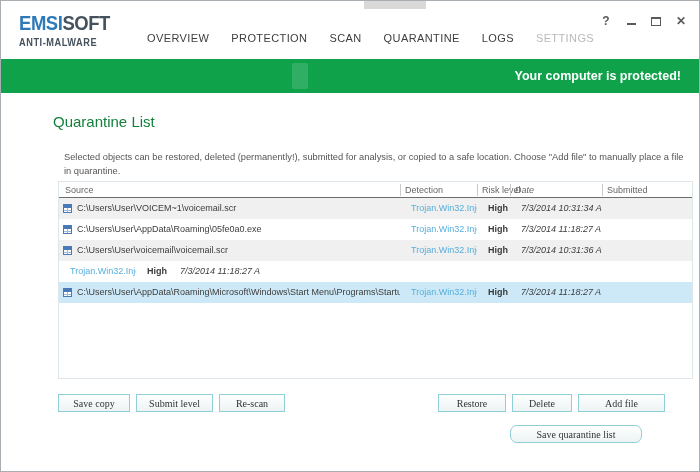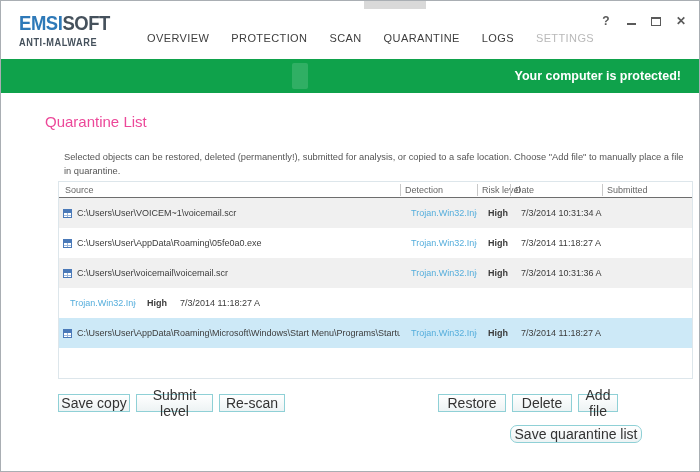--- a/index.html
+++ b/index.html
@@ -30,63 +30,63 @@
   .max-shape { width:10px; height:9px; border:1px solid #5a5a5a; border-top-width:2px; }
 
   
   .banner { position:absolute; left:0; top:58px; width:700px; height:34px; background:#0fa24b;padding-left:48px; }
   .banner-watermark { position:absolute; left:291px; top:4px; width:16px; height:26px;
         background:rgba(255,255,255,0.14); border-radius:2px; }
   .banner-text { position:absolute; right:20px; top:0; height:34px; display:flex; align-items:center;
         color:#ffffff; font-size:12.5px; font-weight:bold; }
 
   
-  .page-title { position:absolute; left:44px; top:112px; font-size:15px; color:#ec4899; }
+  .page-title { position:absolute; left:52px; top:112px; font-size:15px; color:#15803d; }
   .page-desc { position:absolute; left:63px; top:149px; width:628px; font-size:9.3px;
         line-height:1.55; color:#555555; }
 
   
   .qtable { position:absolute; left:57px; top:180px; width:635px; height:198px;
         border:1px solid #dde6eb; background:#ffffff; font-size:9px; color:#3c3c3c; }
   .thead { display:flex; height:16px; align-items:center; border-bottom:1px solid #6d6d6d;
         color:#666666; background:#ffffff; }
   .hcell { height:12px; line-height:12px; padding-left:4px; white-space:nowrap; overflow:visible; cursor:pointer; }
   .hcell + .hcell { border-left:1px solid #c9c9c9; }
   .hcell.col-source { padding-left:6px; }
-  .trow { display:flex; height:30px; align-items:center; cursor:default; }
+  .trow { display:flex; height:21px; align-items:center; cursor:default; }
   .trow.stripe { background:#f0f0f0; }
   .trow.selected { background:#cde9f7; }
   .cell { height:13px; line-height:13px; white-space:nowrap; overflow:hidden; }
   .col-source { width:341px; }
   .col-detection { width:77px; }
   .col-risk { width:33px; }
-  .col-date { width:92px; }
+  .col-date { width:92px;font-style:italic; }
   .col-submitted { flex:1; }
   .cell.col-detection, .cell.col-risk, .cell.col-date { padding-left:11px; }
   .cell.col-source { display:flex; align-items:center; padding-left:4px; }
   .detection { color:#56aedc; }
   .risk { font-weight:bold; }
   .file-icon { flex:0 0 auto; width:9px; height:9px; margin-right:5px;
         border:1px solid #4a79b8; background:
         linear-gradient(#4a79b8, #4a79b8) 0 0/9px 3px no-repeat,
         linear-gradient(#9db9dd, #9db9dd) 0 5px/9px 1px no-repeat,
         linear-gradient(#9db9dd, #9db9dd) 3px 0/1px 9px no-repeat,
         #ffffff; }
 
   
   .btn { position:absolute; height:18px; border:1px solid #8fd0d6;
-        background:linear-gradient(#ffffff, #edf3f4); font-size:14px; color:#333333;
+        background:linear-gradient(#ffffff, #edf3f4); font-size:10px; color:#333333;
         display:flex; align-items:center; justify-content:center; cursor:pointer;
-        font-family:Liberation Sans, sans-serif; }
+        font-family:Liberation Serif, serif; }
   #btn-save-copy   { left:57px;  top:393px; width:72px; }
   #btn-submit-file { left:135px; top:393px; width:77px; }
   #btn-rescan      { left:218px; top:393px; width:66px; }
   #btn-restore     { left:437px; top:393px; width:68px; }
   #btn-delete      { left:511px; top:393px; width:60px; }
-  #btn-add-file    { left:577px; top:393px; width:40px; }
+  #btn-add-file    { left:577px; top:393px; width:87px; }
   #btn-save-list   { left:509px; top:424px; width:132px;border-radius:7px; }
 </style>
 </head>
 <body>
 
 <div id="app">
 
   <div class="titlebar">
     <div class="artifact"></div>
 

